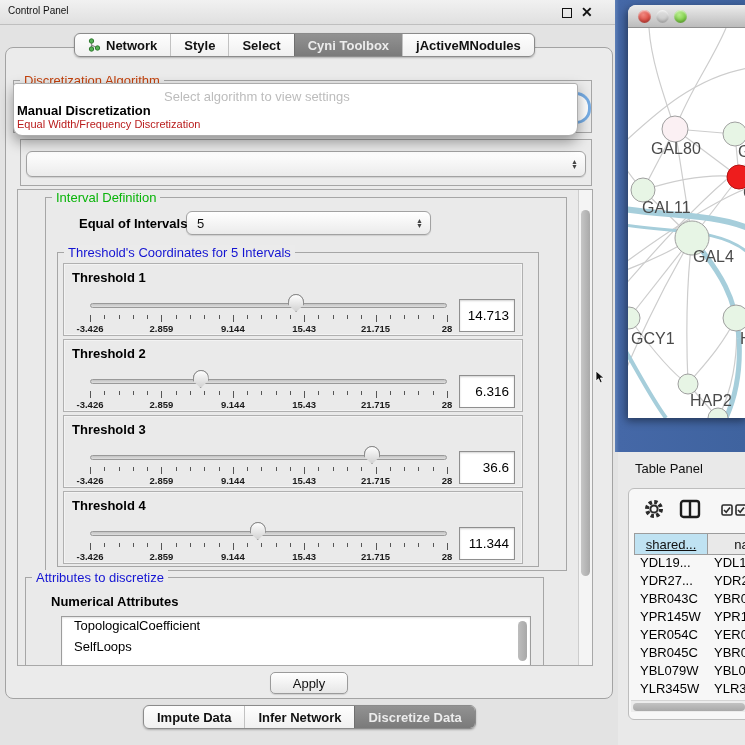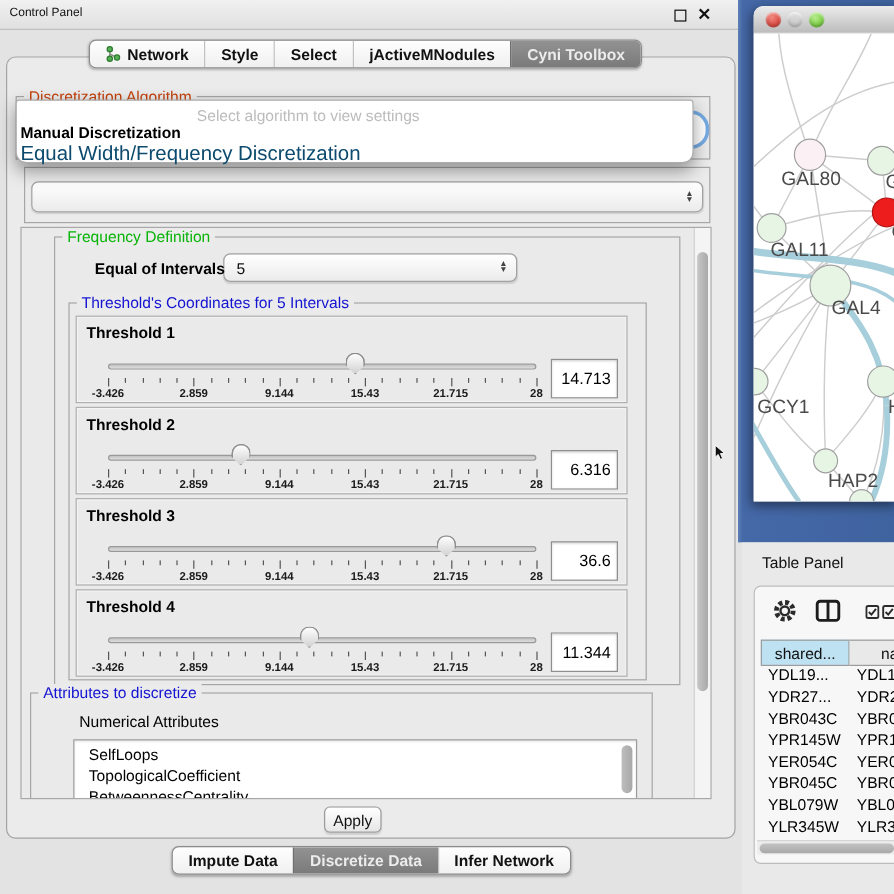--- a/index.html
+++ b/index.html
@@ -34,21 +34,21 @@
            display:flex; align-items:center; padding:0 22px 0 10px; box-shadow:0 1px 1px rgba(0,0,0,0.12); }
   .spin { position:absolute; right:7px; top:50%; transform:translateY(-50%); display:flex; flex-direction:column;
           font-size:7px; line-height:5px; color:#444; }
 
   
   #algo-popup { position:absolute; left:13px; top:83px; width:565px; height:53px; background:#fff;
                 border:1px solid #adadad; border-radius:3px 3px 9px 9px;
                 box-shadow:0 6px 14px rgba(0,0,0,0.38); z-index:20; }
   #algo-popup .ph { position:absolute; left:150px; top:5px; font-size:13px; color:#bcbcbc; }
   #algo-popup .opt1 { position:absolute; left:3px; top:19px; font-size:13px; font-weight:bold; color:#000; }
-  #algo-popup .opt2 { position:absolute; left:3px; top:34px; font-size:17px; color:#0c4a6e; }
+  #algo-popup .opt2 { position:absolute; left:3px; top:34px; font-size:11px; color:#b91c1c; }
   #algo-combo-behind { position:absolute; left:20px; top:95px; width:568px; height:26px; border-radius:12px;
                        background:#fff; box-shadow:0 0 0 3px #76ace4; z-index:10; }
 
   
   #scrollpane { position:absolute; left:17px; top:189px; width:576px; height:477px;
                 border:1px solid #a8a8a8; background:#eaeaea; overflow:hidden; }
   #vscroll { position:absolute; right:0; top:0; width:14px; height:475px; background:#f4f4f4; border-left:1px solid #cdcdcd; }
   #vscroll .thumb { position:absolute; left:2px; top:20px; width:9px; height:366px; border-radius:5px;
                     background:linear-gradient(90deg,#c6c6c6,#a9a9a9); }
 
@@ -92,21 +92,21 @@
 
   #tablepanel { position:absolute; left:618px; top:452px; width:127px; height:293px; background:#e9e9e9; }
   #tablepanel .tp-title { position:absolute; left:17px; top:9px; font-size:13px; color:#111; }
   #tp-box { position:absolute; left:10px; top:36px; width:130px; height:232px; background:#f7f7f7;
             border:1px solid #bdbdbd; border-radius:6px; overflow:hidden; }
   #tp-toolbar { position:absolute; left:0; top:0; width:100%; height:40px; }
   #tp-table { position:absolute; left:5px; top:44px; width:160px; }
   .tp-hrow { display:flex; height:22px; }
   .tp-hcell { border:1px solid #9c9c9c; border-left:none; font-size:13px; color:#111;
               display:flex; align-items:center; justify-content:center; }
-  .tp-hcell:first-child { border-left:1px solid #9c9c9c; background:#bfe2f2; }
+  .tp-hcell:first-child { border-left:1px solid #9c9c9c; background:#bfe2f2;text-decoration:underline; }
   .tp-hcell + .tp-hcell { background:#e9e9e9; }
   .tp-row { display:flex; height:18px; font-size:13px; color:#000; }
   .tp-cell { padding-left:6px; overflow:hidden; white-space:nowrap; }
   #tp-hscroll { position:absolute; left:2px; top:211px; width:126px; height:12px; background:#ececec;
                 border-top:1px solid #d5d5d5; }
   #tp-hscroll .thumb { position:absolute; left:2px; top:2px; width:112px; height:8px; border-radius:4px;
                        background:linear-gradient(#c2c2c2,#a9a9a9); }
 
   svg text { font-family:"Liberation Sans", sans-serif; }
 </style>
@@ -131,25 +131,25 @@
           <circle cx="9.5" cy="10" r="2.2" fill="#54b054" stroke="#2f7a2f"></circle>
         </svg>
         <span>Network</span>
       </div>
       <div class="seg">
         <span>Style</span>
       </div>
       <div class="seg">
         <span>Select</span>
       </div>
-      <div class="seg">
-        <span>jActiveMNodules</span>
-      </div>
       <div class="seg sel">
         <span>Cyni Toolbox</span>
+      </div>
+      <div class="seg">
+        <span>jActiveMNodules</span>
       </div>
     </div>
 
   <div class="group" style="left:13px; top:80px; width:579px; height:53px;"></div>
   <span class="group-label" style="left:20px; top:73px; color:#c2410c;">Discretization Algorithm</span>
   <div id="algo-combo-behind"></div>
 
   <div id="algo-popup">
     <span class="ph">Select algorithm to view settings</span>
     <span class="opt1">Manual Discretization</span>
@@ -158,21 +158,21 @@
 
   <div class="group" style="left:20px; top:139px; width:572px; height:47px;"></div>
   <span class="group-label" style="left:28px; top:116px; color:#222;">Table Data</span>
   <div class="combo" style="left:26px; top:151px; width:560px; height:26px;">
     <span class="spin">▲<br>▼</span>
   </div>
 
   <div id="scrollpane">
 
     <div class="group" style="left:27px; top:7px; width:522px; height:374px;"></div>
-    <span class="group-label lbl-green" style="left:34px; top:0px;">Frequency Definition</span>
+    <span class="group-label lbl-green" style="left:34px; top:0px;">Interval Definition</span>
 
     <span class="group-label" style="left:57px; top:26px; font-weight:bold; background:transparent;">Equal of Intervals</span>
     <div class="combo" style="left:168px; top:21px; width:245px; height:24px;">
       <span>5</span>
       <span class="spin">▲<br>▼</span>
     </div>
 
     <div class="group" style="left:39px; top:62px; width:482px; height:315px;"></div>
     <span class="group-label lbl-blue" style="left:46px; top:55px;">Threshold's Coordinates for 5 Intervals</span>
 
@@ -326,45 +326,44 @@
           <span class="tick-lb" style="left: 240.2px;">15.43</span>
           <span class="tick-lb" style="left: 311.6px;">21.715</span>
           <span class="tick-lb" style="left: 383px;">28</span>
           <div class="th-handle" style="left: 185.788px;"></div>
           <div class="th-value">11.344</div>
         </div>
       </div>
 
     <div class="group" style="left:7px; top:387px; width:519px; height:89px;"></div>
     <span class="group-label lbl-blue" style="left:14px; top:380px;">Attributes to discretize</span>
-    <span class="group-label" style="left:44px; top:404px; font-weight:normal; background:transparent;">Numerical Attributes</span>
+    <span class="group-label" style="left:29px; top:404px; font-weight:bold; background:transparent;">Numerical Attributes</span>
     <div id="attr-list">
 
-    <div class="item" style="padding-top: 3px;">SelfLoops</div>
-        <div class="item">TopologicalCoefficient</div>
-        <div class="item">BetweennessCentrality</div>
+    <div class="item">TopologicalCoefficient</div>
+        <div class="item" style="padding-top: 3px;">SelfLoops</div>
         <div id="attr-scroll"></div>
       </div>
 
     <div id="vscroll">
       <div class="thumb"></div>
     </div>
   </div>
 
-  <button class="push-btn" style="left:270px; top:672px; width:48px; height:22px;">Apply</button>
+  <button class="push-btn" style="left:270px; top:672px; width:78px; height:22px;">Apply</button>
 
   <div class="segstrip" id="bottom-tabs" style="left:143px; top:705px;">
       <div class="seg">
         <span>Impute Data</span>
+      </div>
+      <div class="seg">
+        <span>Infer Network</span>
       </div>
       <div class="seg sel">
         <span>Discretize Data</span>
-      </div>
-      <div class="seg">
-        <span>Infer Network</span>
       </div>
     </div>
 
   <svg style="position:absolute; left:595px; top:370px;" width="11" height="15">
     <path d="M1,1 L1,11 L3.5,8.8 L5.3,12.8 L7.2,12 L5.4,8 L9,8 Z" fill="#111" stroke="#fff" stroke-width="0.8"></path>
   </svg>
 </div>
 
 <div id="desktop">
   <div id="netwin">

